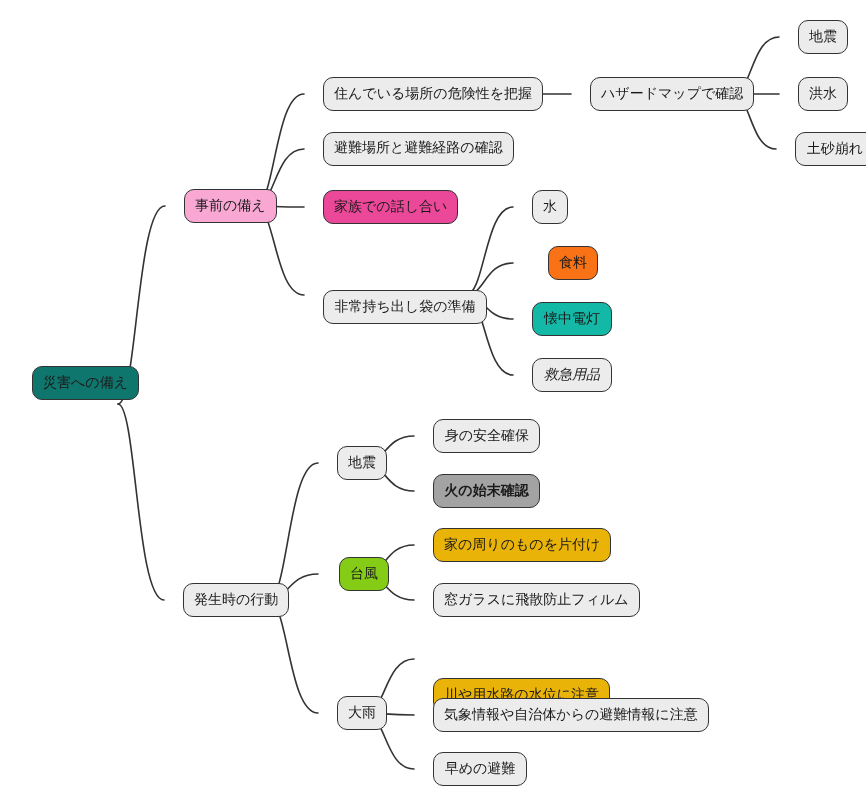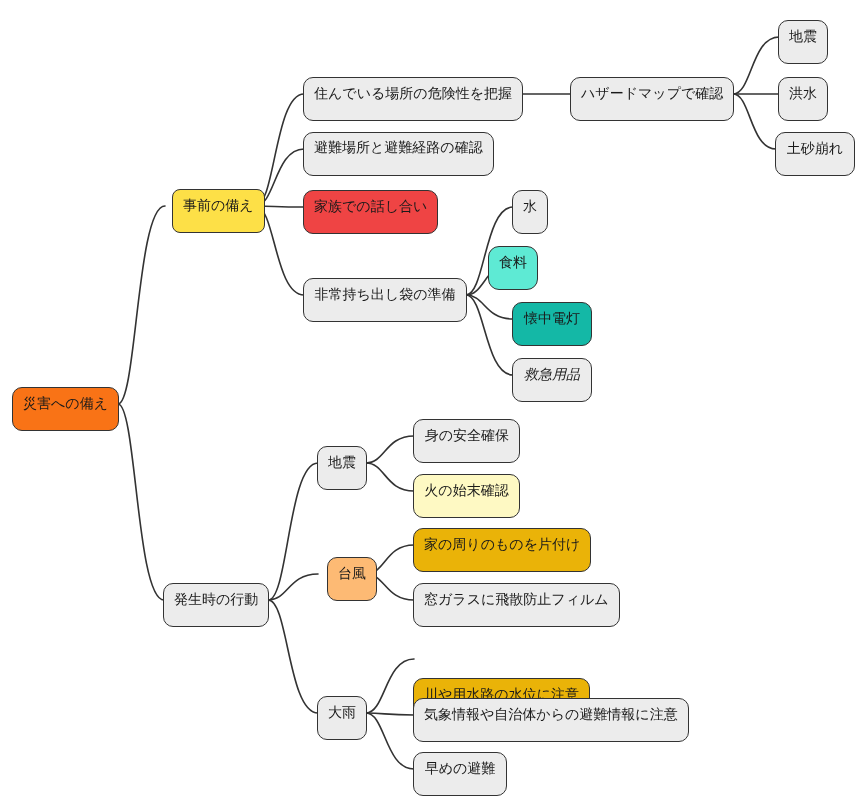--- a/index.html
+++ b/index.html
@@ -24,30 +24,31 @@
     pointer-events: none;
   }
   .edges-layer path {
     fill: none;
     stroke-width: 1.6px;
     stroke-linecap: round;
   }
   .node {
     position: absolute;
     box-sizing: border-box;
-    height: 44px;
+    height: 34px;
     line-height: 30px;
     padding: 0 10px;
     border-radius: 10px;
     border-style: solid;
     border-width: 1.7px;
     font-size: 14px;
     color: #1a1a1a;
     white-space: nowrap;
     text-align: center;
+    margin-left: 20px;
   }
 </style>
 </head>
 <body>
 
 <div class="canvas">
   <svg class="edges-layer" id="edges" viewBox="0 0 866 809" xmlns="http://www.w3.org/2000/svg">
       <path d="M733.296875 94 C751.578125 94 751.578125 37 779 37" stroke="#333333"></path>
       <path d="M733.296875 94 C751.578125 94 751.578125 94 779 94" stroke="#333333"></path>
       <path d="M733.296875 94 C750.378125 94 750.378125 149 776 149" stroke="#333333"></path>
@@ -67,39 +68,39 @@
       <path d="M366 574 C385.2 574 385.2 545 414 545" stroke="#333333"></path>
       <path d="M366 574 C385.2 574 385.2 600 414 600" stroke="#333333"></path>
       <path d="M268.328125 600 C288.196875 600 288.196875 574 318 574" stroke="#333333"></path>
       <path d="M366 713 C385.2 713 385.2 659 414 659" stroke="#333333"></path>
       <path d="M366 713 C385.2 713 385.2 715 414 715" stroke="#333333"></path>
       <path d="M366 713 C385.2 713 385.2 769 414 769" stroke="#333333"></path>
       <path d="M268.328125 600 C288.196875 600 288.196875 713 318 713" stroke="#333333"></path>
       <path d="M117.984375 404 C136.390625 404 136.390625 600 164 600" stroke="#333333"></path>
     </svg>
   <div id="nodes">
-      <div class="node" style="left: 12px; top: 387px; min-width: 103px; background: #f97316; border-color: rgb(51, 51, 51);">災害への備え</div>
-      <div class="node" style="left: 172px; top: 189px; min-width: 90px; background: #fde047; border-color: rgb(51, 51, 51); border-radius: 8px;">事前の備え</div>
+      <div class="node" style="left: 12px; top: 366px; min-width: 103px; background: #0f766e; border-color: rgb(51, 51, 51);">災害への備え</div>
+      <div class="node" style="left: 164px; top: 189px; min-width: 90px; background: #f9a8d4; border-color: rgb(51, 51, 51);">事前の備え</div>
       <div class="node" style="left: 303px; top: 77px; min-width: 214px; background: rgb(236, 236, 236); border-color: rgb(51, 51, 51);">住んでいる場所の危険性を把握</div>
       <div class="node" style="left: 570px; top: 77px; min-width: 160px; background: rgb(236, 236, 236); border-color: rgb(51, 51, 51);">ハザードマップで確認</div>
       <div class="node" style="left: 778px; top: 20px; min-width: 50px; background: rgb(236, 236, 236); border-color: rgb(51, 51, 51);">地震</div>
       <div class="node" style="left: 778px; top: 77px; min-width: 50px; background: rgb(236, 236, 236); border-color: rgb(51, 51, 51);">洪水</div>
       <div class="node" style="left: 775px; top: 132px; min-width: 80px; background: rgb(236, 236, 236); border-color: rgb(51, 51, 51);">土砂崩れ</div>
       <div class="node" style="left: 303px; top: 132px; min-width: 187px; background: rgb(236, 236, 236); border-color: rgb(51, 51, 51); font-family: Liberation Serif, serif;">避難場所と避難経路の確認</div>
-      <div class="node" style="left: 303px; top: 190px; min-width: 135px; background: #ef4444; border-color: rgb(51, 51, 51);">家族での話し合い</div>
-      <div class="node" style="left: 303px; top: 278px; min-width: 164px; background: rgb(236, 236, 236); border-color: rgb(51, 51, 51);">非常持ち出し袋の準備</div>
+      <div class="node" style="left: 303px; top: 190px; min-width: 135px; background: #ec4899; border-color: rgb(51, 51, 51);">家族での話し合い</div>
+      <div class="node" style="left: 303px; top: 290px; min-width: 164px; background: rgb(236, 236, 236); border-color: rgb(51, 51, 51);">非常持ち出し袋の準備</div>
       <div class="node" style="left: 512px; top: 190px; min-width: 34px; background: rgb(236, 236, 236); border-color: rgb(51, 51, 51);">水</div>
-      <div class="node" style="left: 488px; top: 246px; min-width: 50px; background: #5eead4; border-color: rgb(51, 51, 51); border-radius: 11px;">食料</div>
+      <div class="node" style="left: 528px; top: 246px; min-width: 50px; background: #f97316; border-color: rgb(51, 51, 51);">食料</div>
       <div class="node" style="left: 512px; top: 302px; min-width: 80px; background: #14b8a6; border-color: rgb(51, 51, 51);">懐中電灯</div>
       <div class="node" style="left: 512px; top: 358px; min-width: 80px; background: rgb(236, 236, 236); border-color: rgb(51, 51, 51); font-style: italic;">救急用品</div>
       <div class="node" style="left: 163px; top: 583px; min-width: 105px; background: rgb(236, 236, 236); border-color: rgb(51, 51, 51);">発生時の行動</div>
       <div class="node" style="left: 317px; top: 446px; min-width: 49px; background: rgb(236, 236, 236); border-color: rgb(51, 51, 51);">地震</div>
       <div class="node" style="left: 413px; top: 419px; min-width: 107px; background: rgb(236, 236, 236); border-color: rgb(51, 51, 51); text-align: right;">身の安全確保</div>
-      <div class="node" style="left: 413px; top: 474px; min-width: 107px; background: #fef9c3; border-color: rgb(51, 51, 51);">火の始末確認</div>
-      <div class="node" style="left: 327px; top: 557px; min-width: 49px; background: #fdba74; border-color: rgb(51, 51, 51);">台風</div>
+      <div class="node" style="left: 413px; top: 474px; min-width: 107px; background: #a3a3a3; border-color: rgb(51, 51, 51); font-weight: bold;">火の始末確認</div>
+      <div class="node" style="left: 319px; top: 557px; min-width: 49px; background: #84cc16; border-color: rgb(51, 51, 51);">台風</div>
       <div class="node" style="left: 413px; top: 528px; min-width: 175px; background: #eab308; border-color: rgb(51, 51, 51);">家の周りのものを片付け</div>
       <div class="node" style="left: 413px; top: 583px; min-width: 204px; background: rgb(236, 236, 236); border-color: rgb(51, 51, 51);">窓ガラスに飛散防止フィルム</div>
       <div class="node" style="left: 317px; top: 696px; min-width: 48px; background: rgb(236, 236, 236); border-color: rgb(51, 51, 51);">大雨</div>
       <div class="node" style="left: 413px; top: 678px; min-width: 177px; background: #eab308; border-color: rgb(51, 51, 51);">川や用水路の水位に注意</div>
       <div class="node" style="left: 413px; top: 698px; min-width: 275px; background: rgb(236, 236, 236); border-color: rgb(51, 51, 51);">気象情報や自治体からの避難情報に注意</div>
       <div class="node" style="left: 413px; top: 752px; min-width: 94px; background: rgb(236, 236, 236); border-color: rgb(51, 51, 51);">早めの避難</div>
     </div>
 </div>
 
 </body></html>

